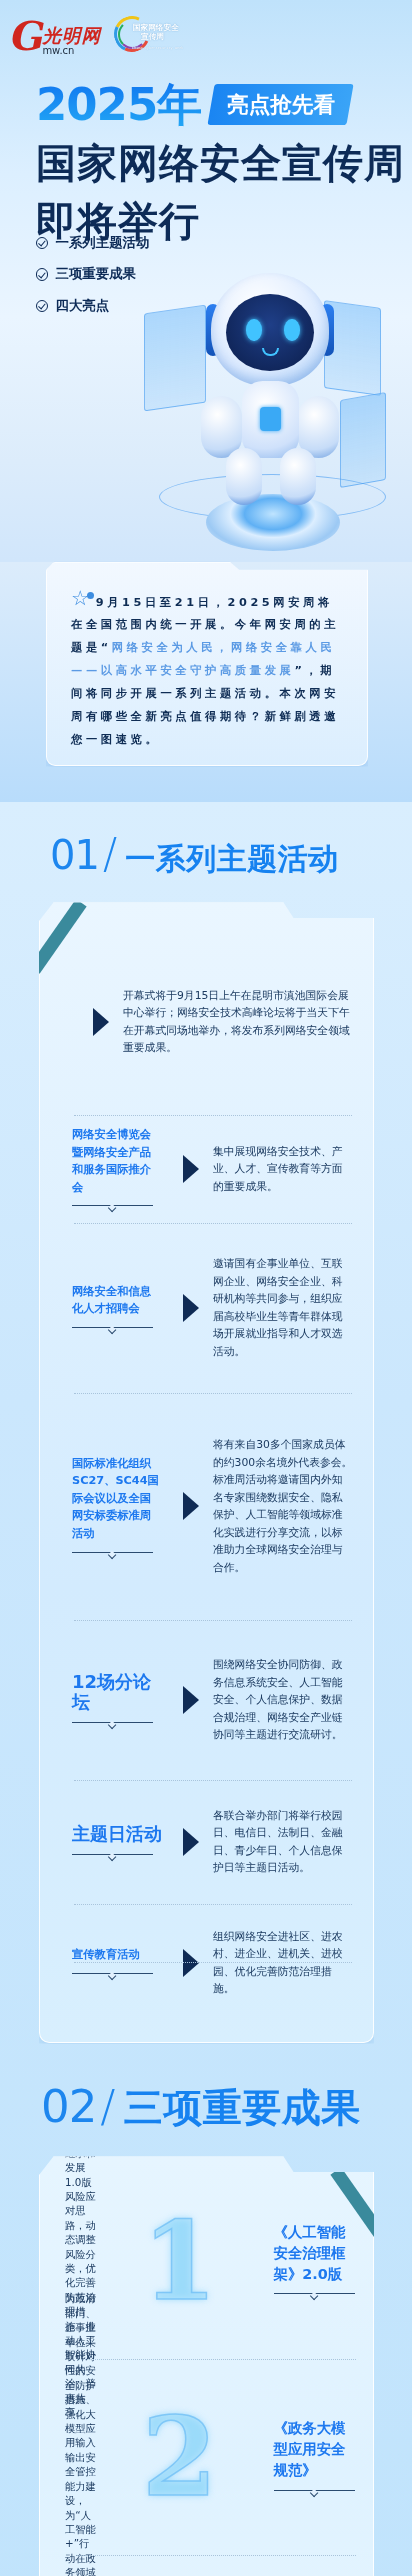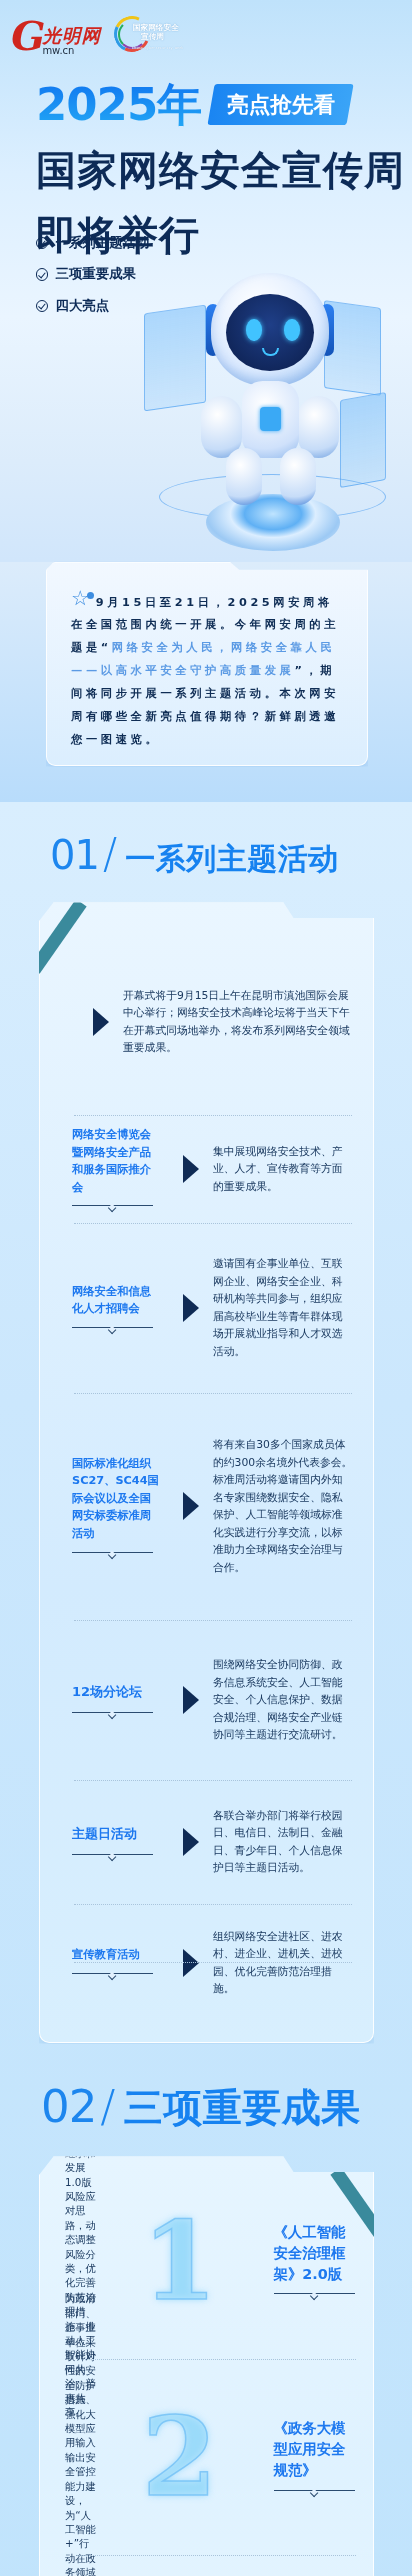--- a/index.html
+++ b/index.html
@@ -31,21 +31,21 @@
   .logo-week .t1 { position: absolute; left: 18.5px; top: 8.2px; color: #fff; font-weight: bold; font-size: 7.7px; line-height: 1.15; text-shadow: 0 0 1.5px #6aa6d8; }
   .logo-week .t2 { position: absolute; left: 17.5px; top: 30px; color: #fff; font-size: 3.6px; text-shadow: 0 0 1px #6aa6d8; white-space: nowrap; }
 
   .hero-title { position: absolute; left: 36px; top: 82px; }
   .title-row1 { display: flex; align-items: center; gap: 9.3px; }
   .title-year { font-size: 45px; font-weight: bold; line-height: 1; letter-spacing: -1px;
     color: #1288f0; background: linear-gradient(180deg, #1178f0, #22a6f5); -webkit-background-clip: text; background-clip: text; -webkit-text-fill-color: transparent; }
   .title-badge { background: linear-gradient(90deg, #1a85f2, #3aa4f7); color: #fff; font-size: 21.6px; font-weight: bold;
     padding: 6.2px 15.5px; transform: skewX(-10deg); border-radius: 3.1px; }
   .title-badge span { display: inline-block; transform: skewX(10deg); }
-  .title-main { font-size: 40px; font-weight: bold; color: #0d2b57; line-height: 1.1; margin-top: 21px; letter-spacing: 1px; }
+  .title-main { font-size: 40px; font-weight: bold; color: #0d2b57; line-height: 1.1; margin-top: 14px; letter-spacing: 1px; }
 
   .hero-checks { position: absolute; left: 36px; top: 234px; }
   .check-item { display: flex; align-items: center; gap: 7.2px; margin-bottom: 13.4px; }
   .check-icon { width: 12.4px; height: 12.4px; border: 1.3px solid #0d2b57; border-radius: 50%; position: relative; }
   .check-icon::after { content: ""; position: absolute; left: 3.1px; top: 1.5px; width: 3.1px; height: 5.7px; border: solid #0d2b57; border-width: 0 1.3px 1.3px 0; transform: rotate(40deg); }
   .check-label { font-size: 13.4px; font-weight: bold; color: #0d2b57; }
 
   
   .robot { position: absolute; left: 149px; top: 278px; width: 242px; height: 289px; }
   .robot .panel { position: absolute; background: linear-gradient(180deg, rgba(120,190,250,.55), rgba(160,210,250,.35)); border: 0.5px solid rgba(80,160,240,.6); border-radius: 3.1px; }
@@ -91,21 +91,21 @@
   .ribbon-tl { position: absolute; left: 36px; top: -4.1px; width: 13.4px; height: 82px; background: #3a8a9c; transform: rotate(35deg); transform-origin: top left; z-index: 2; }
   .ribbon-tr { position: absolute; right: 32px; top: 9.3px; width: 13.4px; height: 103px; background: #3a8a9c; transform: rotate(-35deg); transform-origin: top right; z-index: 2; }
 
   
   .act-row { display: flex; align-items: center; padding: 0 20.6px 0 32px; position: relative; }
   .act-row + .act-row::before, .act-row.dotted-after::after {
     content: ""; position: absolute; left: 34px; right: 20.6px; border-top: 1px dotted #a9c4dc; }
   .act-row + .act-row::before { top: 0; }
   .act-left { width: 90px; text-align: left; }
   .act-title { font-size: 11.3px; font-weight: bold; color: #1d78ef; line-height: 17.5px; }
-  .act-title.big { font-size: 13px; line-height: 20.6px; }
+  .act-title.big { font-size: 18px; line-height: 20.6px; }
   .divider { position: relative; width: 81px; height: 6.2px; margin-top: 9.3px; border-top: 0.8px solid #2a4b70; }
   .divider::after { content: ""; position: absolute; left: 37px; top: -1px; width: 5.2px; height: 5.2px; border-right: 0.8px solid #2a4b70; border-bottom: 0.8px solid #2a4b70; transform: rotate(45deg); background: #e2f1fe; }
   .act-arrow { width: 0; height: 0; border-top: 14.4px solid transparent; border-bottom: 14.4px solid transparent; border-left: 16.5px solid #0f2b55; margin: 0 14.4px 0 20.6px; flex-shrink: 0; }
   .act-desc { flex: 1; font-size: 10.8px; line-height: 17.5px; color: #1b3a60; }
 
   
   .ach-row { display: flex; align-items: center; padding: 0 18.5px 0 25px; position: relative; gap: 44px; }
   .ach-row + .ach-row::before { content: ""; position: absolute; left: 37px; right: 17.5px; top: 0; border-top: 1px dotted #a9c4dc; }
   .ach-desc { width: 111px; font-size: 10.3px; line-height: 14.4px; color: #1b3a60; }
   .ach-num { width: 77px; text-align: center; font-size: 108px; font-weight: bold; line-height: 1; color: rgba(160,220,250,.55);

